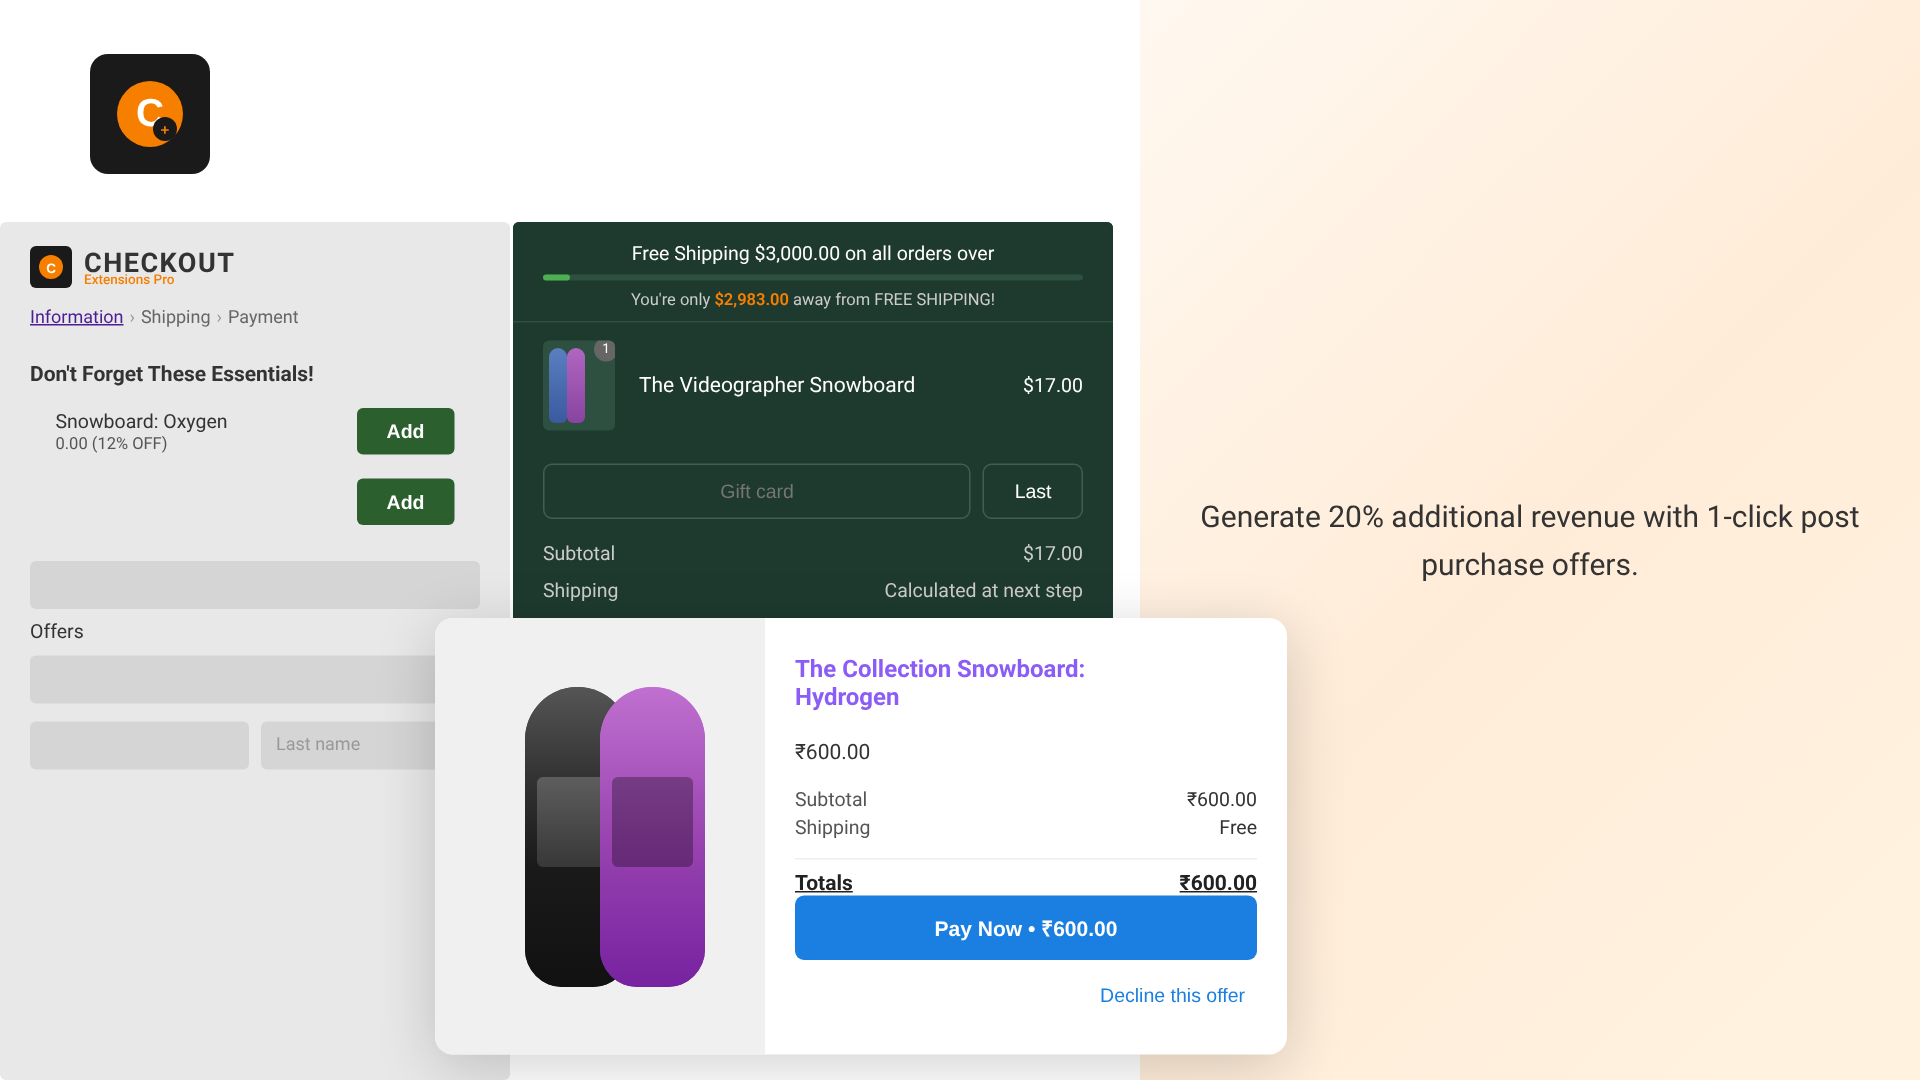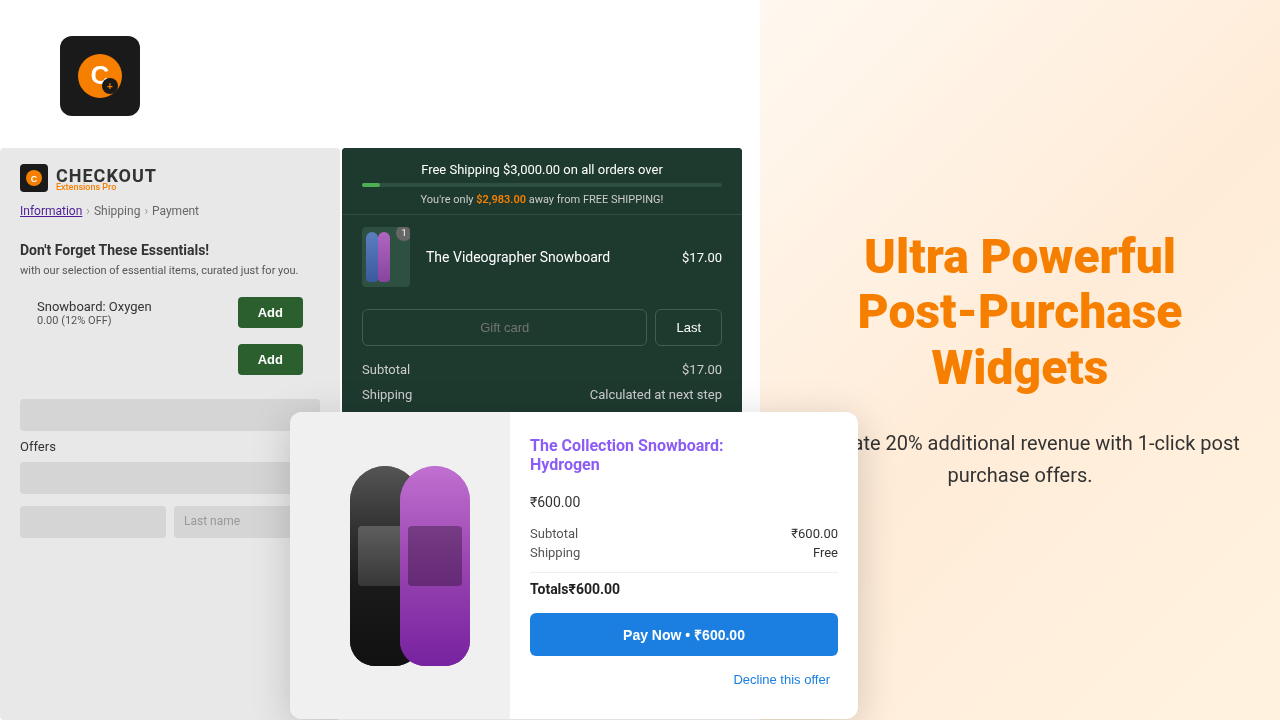--- a/index.html
+++ b/index.html
@@ -379,24 +379,26 @@
     }
 
     .popup-divider {
       border: none;
       border-top: 1px solid #eee;
       margin: 8px 0;
     }
 
     .popup-total-row {
       display: flex;
+      justify-content: space-between;
       font-size: 14px;
       font-weight: 700;
       color: #222;
-      margin-bottom: 16px;
+      margin-bottom: 0;
+      text-decoration: underline;
     }
 
     .pay-now-btn {
       background: #1a7fe0;
       color: #fff;
       border: none;
       border-radius: 6px;
       padding: 12px;
       font-size: 14px;
       font-weight: 600;
@@ -493,21 +495,20 @@
 
   <div class="breadcrumb">
     <span class="breadcrumb-active">Information</span>
     <span class="breadcrumb-sep">›</span>
     <span>Shipping</span>
     <span class="breadcrumb-sep">›</span>
     <span>Payment</span>
   </div>
 
   <div class="dont-forget">Don't Forget These Essentials!</div>
-  <div class="dont-forget-sub">with our selection of essential items, curated just for you.</div>
 
   <div class="product-row">
     <div>
       <div class="product-name-small">Snowboard: Oxygen</div>
       <div class="product-discount">0.00 (12% OFF)</div>
     </div>
     <button class="add-btn">Add</button>
   </div>
 
   <div class="product-row">
@@ -609,19 +610,14 @@
       <span>Totals</span>
       <span>₹600.00</span>
     </div>
 
     <button class="pay-now-btn">Pay Now • ₹600.00</button>
     <button class="decline-btn">Decline this offer</button>
   </div>
 </div>
 
 <div class="right-panel">
-  <h1 class="hero-title">
-    <span>Ultra Powerful</span><br>
-    <span>Post-Purchase</span><br>
-    <span>Widgets</span>
-  </h1>
   <p class="hero-subtitle">Generate 20% additional revenue with 1-click post purchase offers.</p>
 </div>
 
 </body></html>

